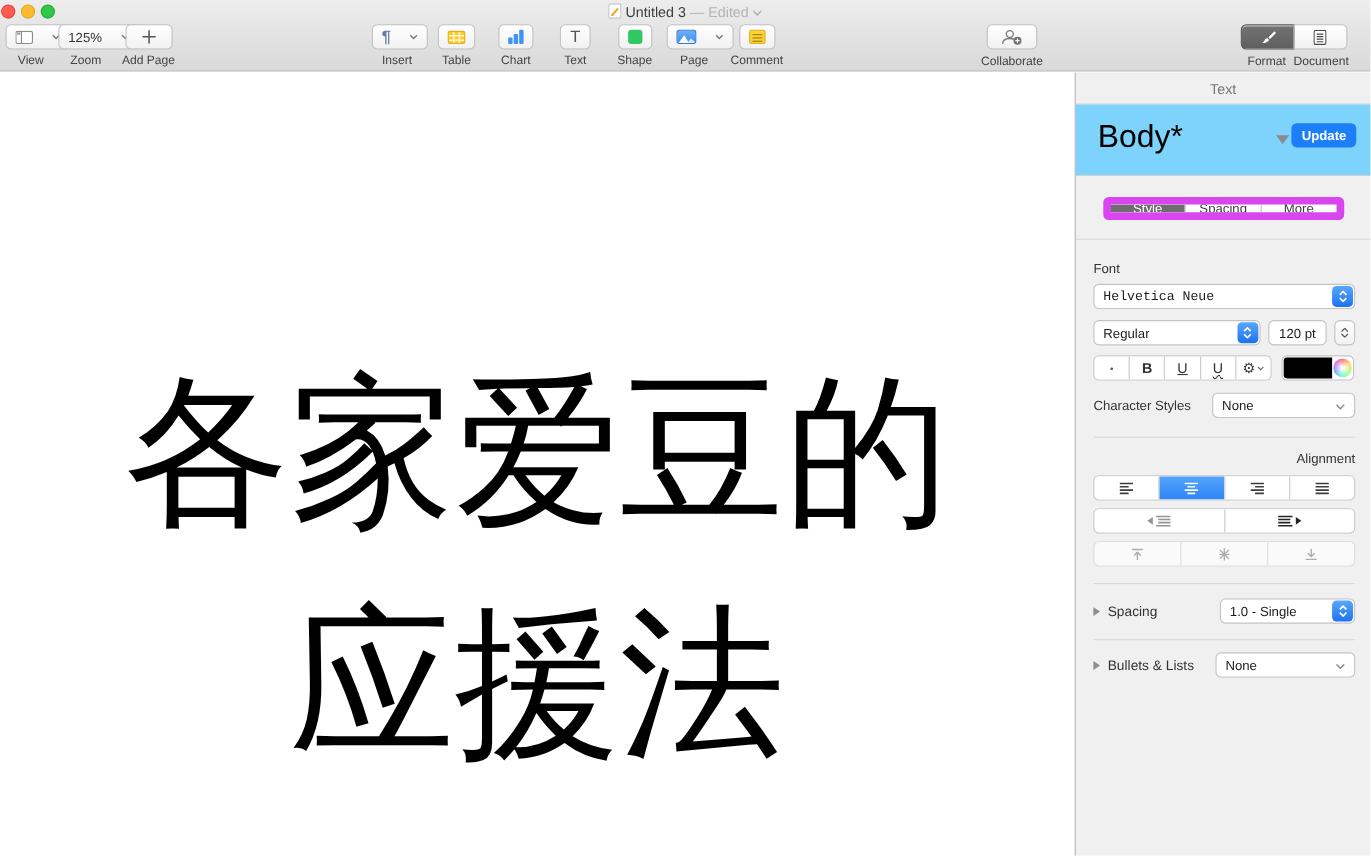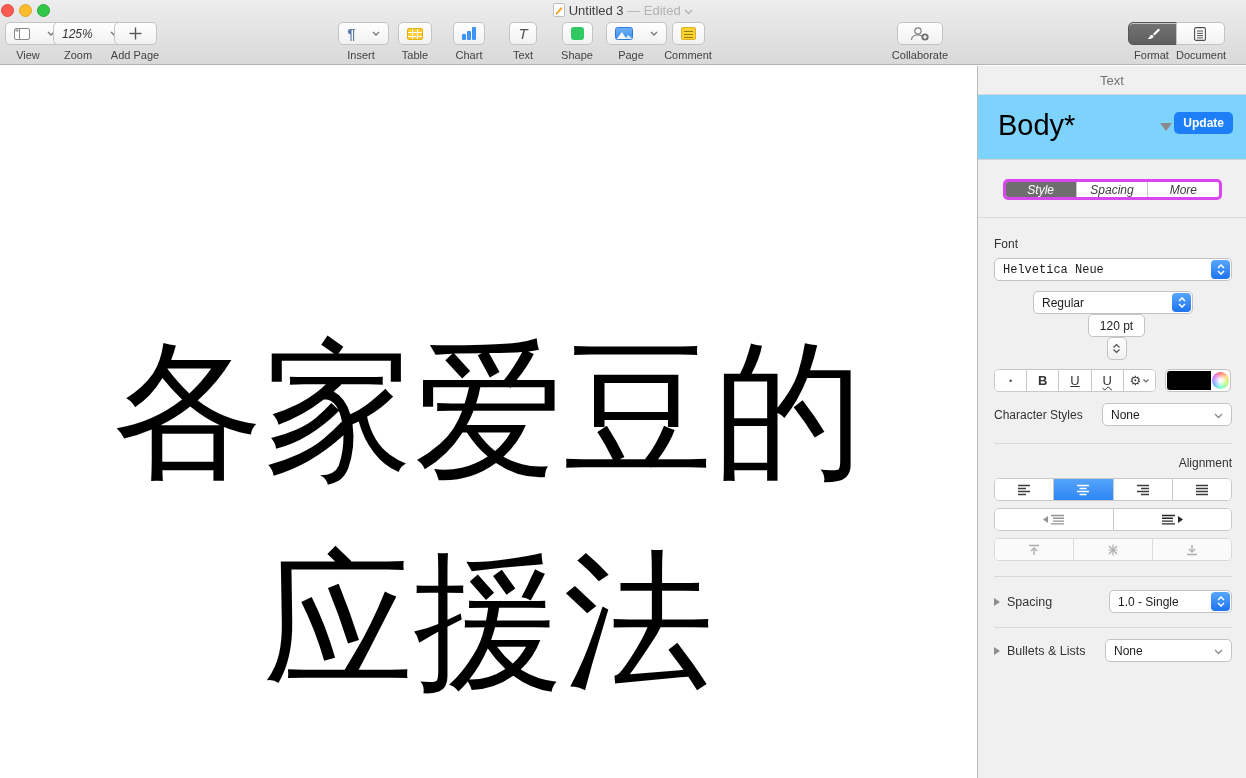--- a/index.html
+++ b/index.html
@@ -14,21 +14,21 @@
   .t-yellow { left:19px; background:#fdbc2e; border:1px solid #e0a722; }
   .t-green  { left:37px; background:#33c748; border:1px solid #27a83a; }
 
   .win-title { position:absolute; top:3px; left:0; width:100%; text-align:center; font-size:13px; color:#3e3e3e; }
   .win-title .dim { color:#b3b3b3; }
   .doc-icon { display:inline-block; vertical-align:-2px; margin-right:4px; }
 
   .tb-group { position:absolute; top:22px; text-align:center; }
   .tb-btn { display:inline-flex; align-items:center; justify-content:center; gap:17px;
             height:23px; padding:0 8px; background:linear-gradient(#ffffff,#f1f1f1);
-            border:1px solid #c4c4c4; border-radius:5px; box-shadow:0 1px 0 rgba(255,255,255,.6) inset; cursor:default;font-style:italic; }
+            border:1px solid #c4c4c4; border-radius:5px; box-shadow:0 1px 0 rgba(255,255,255,.6) inset; cursor:default; }
   .tb-label { margin-top:4px; font-size:11px; color:#434343; white-space:nowrap; }
 
   .chev { display:inline-block; }
 
   
   .i-table { width:16px; height:12px; border-radius:2px; background:#fccb2e; position:relative; overflow:hidden; border:1px solid #e4ae17; }
   .i-table:before { content:""; position:absolute; left:4px; top:0; bottom:0; width:1px; background:#fff;
                     box-shadow:5px 0 0 #fff; }
   .i-table:after  { content:""; position:absolute; top:3px; left:0; right:0; height:1px; background:#fff;
                     box-shadow:0 4px 0 #fff; }
@@ -61,21 +61,21 @@
   .panel { position:absolute; right:0; top:66px; width:269px; height:712px; background:#f0f0f0; border-left:1px solid #b9b9b9; }
   .p-header { height:29px; line-height:29px; text-align:center; font-size:13px; color:#757575; border-bottom:1px solid #d8d8d8; }
   .p-style-row { height:65px; background:#7dd3fc; border-bottom:1px solid #d2d2d2; position:relative; }
   .style-name { position:absolute; left:20px; top:14px; font-size:29px; color:#000; }
   .style-dd-arrow { position:absolute; left:182px; top:28px; width:0; height:0;
                     border-left:6px solid transparent; border-right:6px solid transparent; border-top:8px solid #8a8a8a; }
   .update-btn { position:absolute; right:13px; top:17px; background:#1d7ff7; color:#fff; font-size:12px; font-weight:bold;
                 padding:4px 9px; border-radius:5px; border:none; }
 
   .p-tabs-wrap { padding:19px 0 17px 0; border-bottom:1px solid #d9d9d9; display:flex; justify-content:center; }
-  .p-tabs { display:flex; width:219px; height:21px; border:3px solid #d946ef; border-radius:5px; overflow:hidden; background:#fff;font-style:italic; }
+  .p-tabs { display:flex; width:219px; height:21px; border:7px solid #d946ef; border-radius:5px; overflow:hidden; background:#fff; }
   .p-tab { flex:1; font-size:12px; color:#3c3c3c; display:flex; align-items:center; justify-content:center; border-left:1px solid #c6c6c6; }
   .p-tab:first-child { border-left:none; }
   .p-tab.active { background:#6e6e6e; color:#fff; }
 
   .p-section { padding:0 14px 0 16px; }
   .sec-label { font-size:12px; color:#333; }
   .row { display:flex; align-items:center; }
 
   .dropdown { position:relative; height:23px; background:#fff; border:1px solid #c3c3c3; border-radius:5px;
               font-size:12px; color:#1c1c1c; display:flex; align-items:center; padding:0 24px 0 8px; }
@@ -305,21 +305,21 @@
       <span class="stepper-blue">
         <svg width="8" height="5" viewBox="0 0 8 5">
             <polyline points="1,4 4,1 7,4" fill="none" stroke="#fff" stroke-width="1.5"></polyline>
           </svg>
         <svg width="8" height="5" viewBox="0 0 8 5">
             <polyline points="1,1 4,4 7,1" fill="none" stroke="#fff" stroke-width="1.5"></polyline>
           </svg>
       </span>
     </div>
 
-    <div class="row" style="margin-top:10px;flex-direction:column;">
+    <div class="row" style="margin-top:10px;">
       <div class="dropdown" style="width:160px;">
         <span class="val">Regular</span>
         <span class="stepper-blue">
           <svg width="8" height="5" viewBox="0 0 8 5">
               <polyline points="1,4 4,1 7,4" fill="none" stroke="#fff" stroke-width="1.5"></polyline>
             </svg>
           <svg width="8" height="5" viewBox="0 0 8 5">
               <polyline points="1,1 4,4 7,1" fill="none" stroke="#fff" stroke-width="1.5"></polyline>
             </svg>
         </span>

